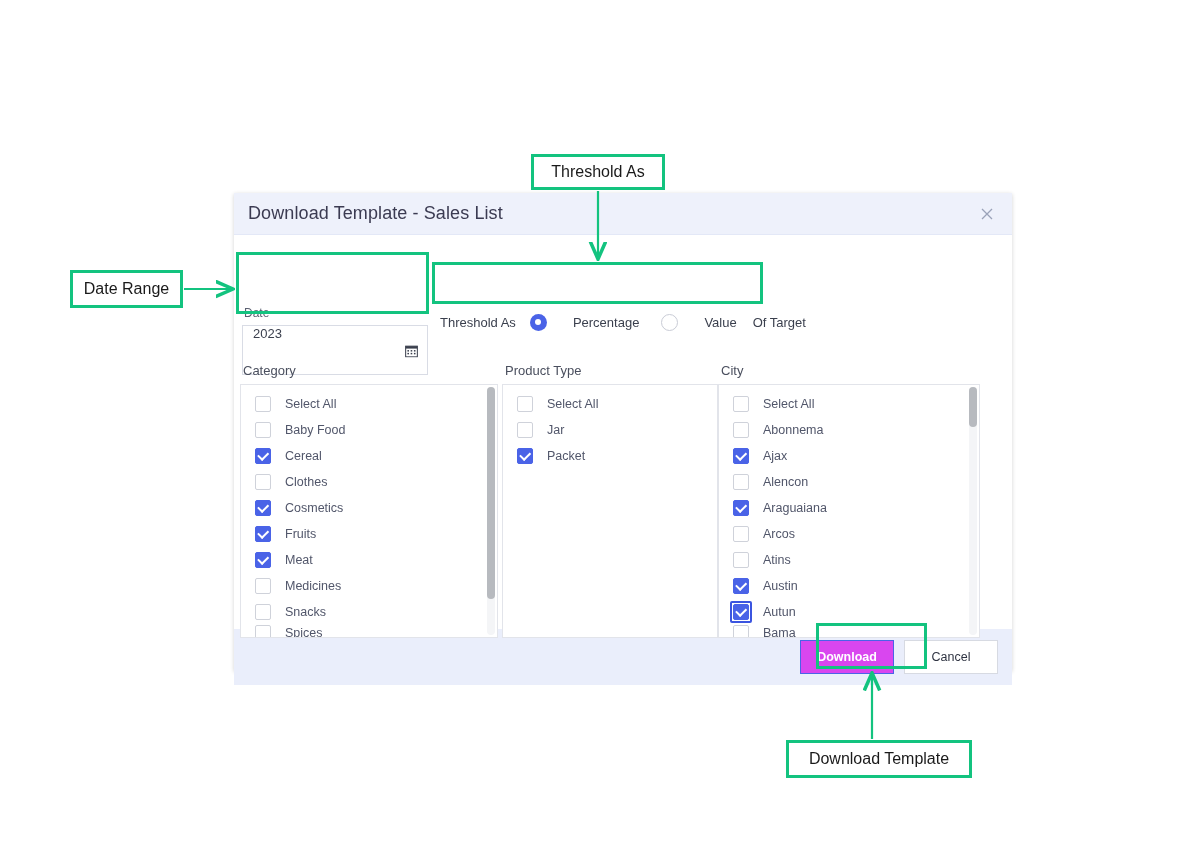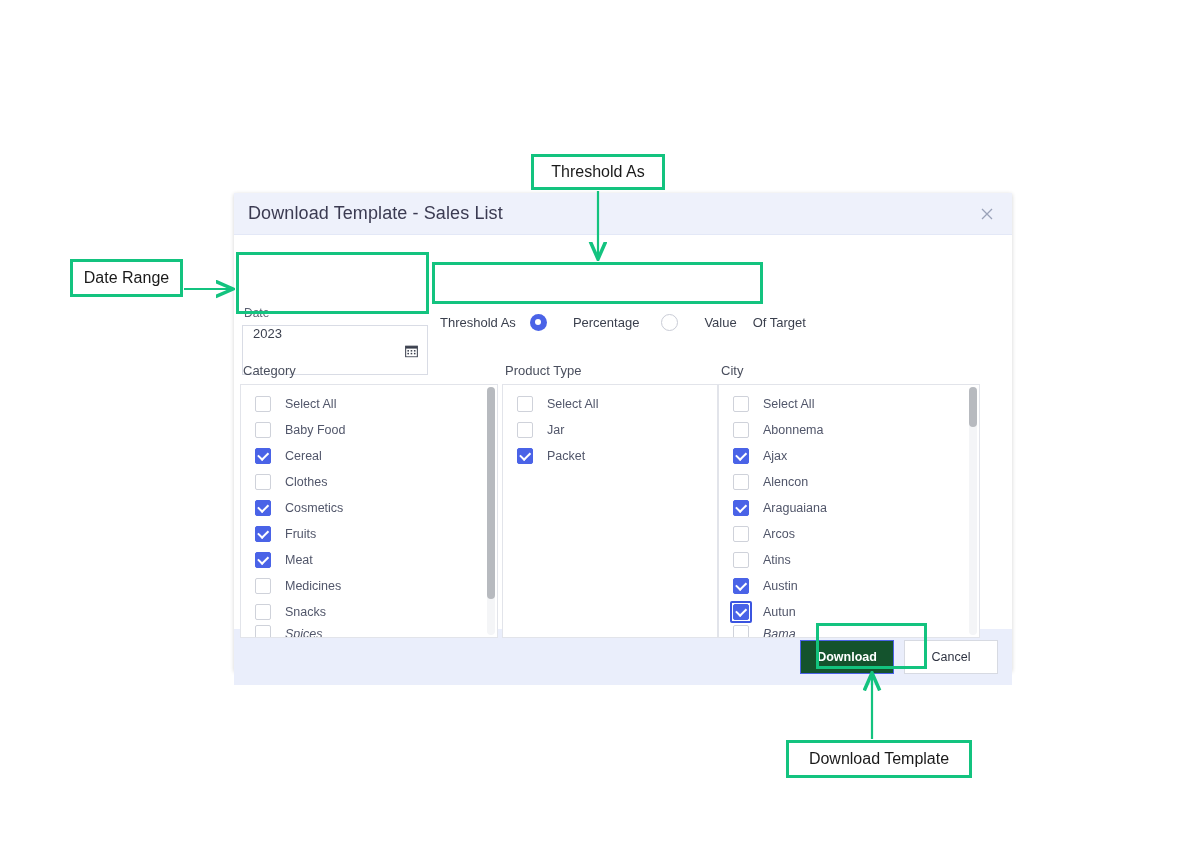--- a/index.html
+++ b/index.html
@@ -84,39 +84,39 @@
   .cb.on{background:#4a63e7;border-color:#4a63e7;}
   .cb.on::after{
     content:"";width:8px;height:4.5px;border-left:2px solid #fff;border-bottom:2px solid #fff;
     transform:rotate(-45deg) translate(1px,-1px);
   }
   .cb-focus{
     position:absolute;left:-4px;top:-4px;right:-4px;bottom:-4px;
     border:2px solid #3b55e0;border-radius:2px;
   }
   .item-label{margin-left:14px;font-size:12.5px;color:#51566a;white-space:nowrap;}
-  .item.clip{height:16px;overflow:hidden;align-items:flex-end;font-style:italic;}
+  .item.clip{height:16px;overflow:hidden;align-items:center;}
   .item.clip .item-label{margin-top:-1px;}
 
   
   .sbar{position:absolute;top:2px;bottom:2px;width:8px;background:#f4f5f7;border-radius:4px;}
   .sbar.right{right:2px;}
   .thumb{position:absolute;left:0;width:8px;background:#b7babf;border-radius:4px;}
 
   
   .dlg-footer{
     height:56px;background:#eaeefb;
     display:flex;align-items:center;justify-content:flex-end;
     padding-right:14px;box-sizing:border-box;gap:10px;
   }
   .btn{
     font-size:12.5px;height:34px;min-width:94px;box-sizing:border-box;
     display:inline-flex;align-items:center;justify-content:center;cursor:pointer;
   }
-  .btn-primary{background:#14532d;color:#fff;border:1px solid #4a63e7;font-weight:bold;}
+  .btn-primary{background:#d946ef;color:#fff;border:1px solid #4a63e7;font-weight:bold;}
   .btn-secondary{background:#fff;color:#2f3442;border:1px solid #d7dae2;}
 
   
   .anno{
     position:absolute;border:3px solid #13c37f;background:#fff;
     display:flex;align-items:center;justify-content:center;
     font-size:16px;color:#1a1a1a;box-sizing:border-box;
   }
   .hl{position:absolute;border:3px solid #13c37f;box-sizing:border-box;pointer-events:none;}
   .svg-layer{position:absolute;left:0;top:0;width:1188px;height:854px;pointer-events:none;}
@@ -297,21 +297,21 @@
   <div class="dlg-footer">
     <button class="btn btn-primary">Download</button>
     <button class="btn btn-secondary">Cancel</button>
   </div>
 </div>
 
 <div class="hl" style="left:236px;top:252px;width:193px;height:62px;"></div>
 <div class="hl" style="left:432px;top:262px;width:331px;height:42px;"></div>
 <div class="hl" style="left:816px;top:623px;width:111px;height:46px;"></div>
 
-<div class="anno" style="left:70px;top:259px;width:113px;height:38px;">
+<div class="anno" style="left:70px;top:270px;width:113px;height:38px;">
   <span>Date Range</span>
 </div>
 <div class="anno" style="left:531px;top:154px;width:134px;height:36px;">
   <span>Threshold As</span>
 </div>
 <div class="anno" style="left:786px;top:740px;width:186px;height:38px;">
   <span>Download Template</span>
 </div>
 
 <svg class="svg-layer">

